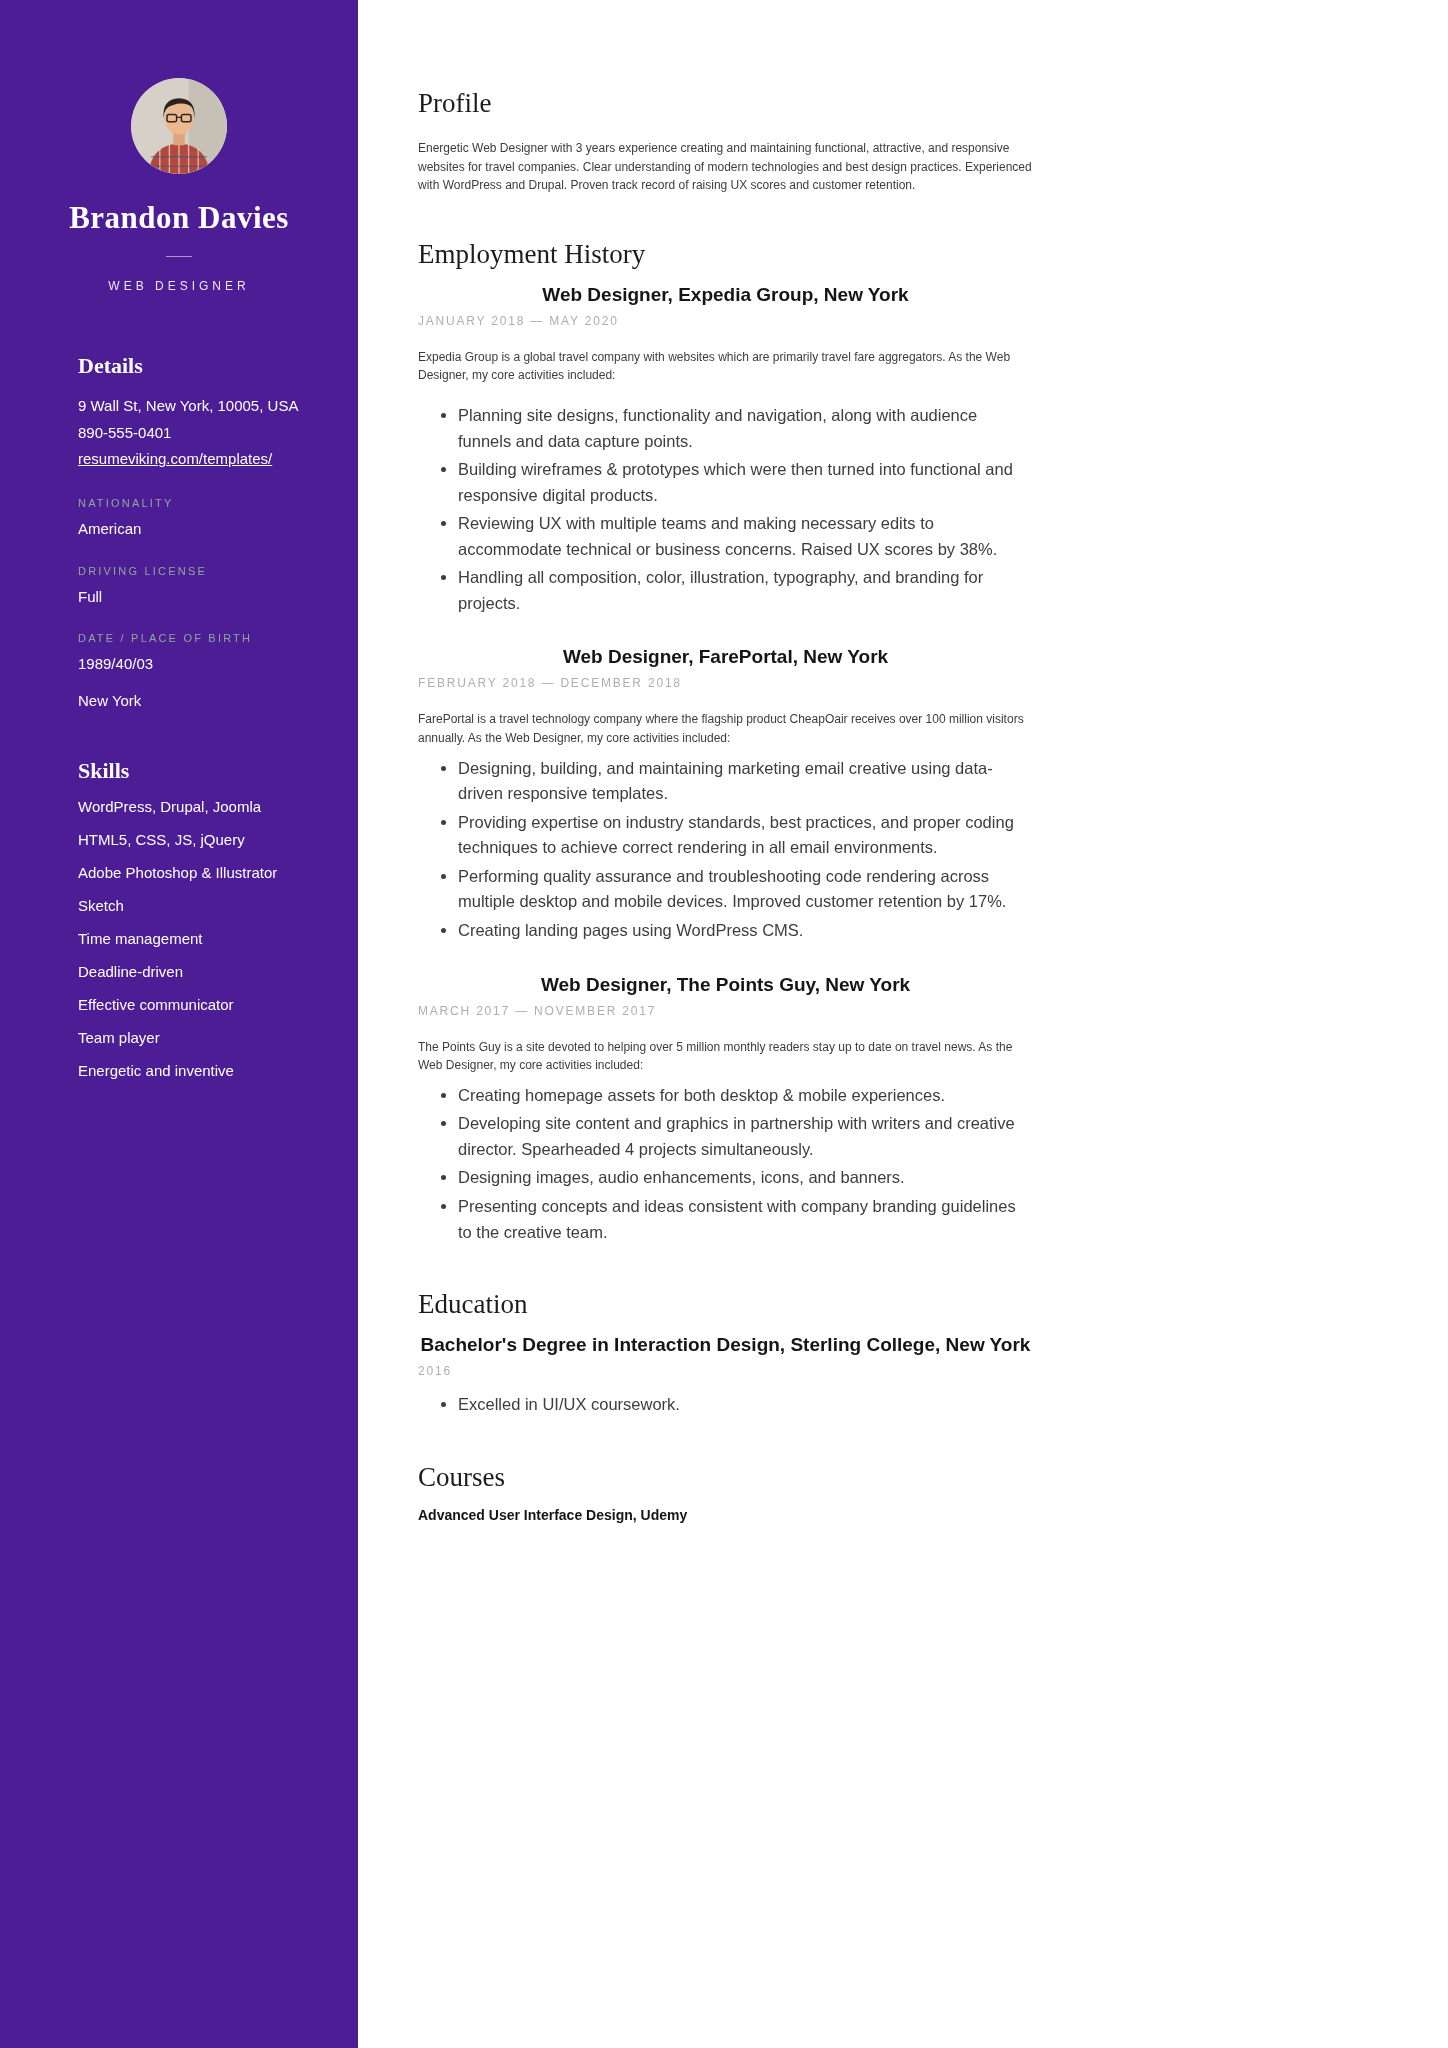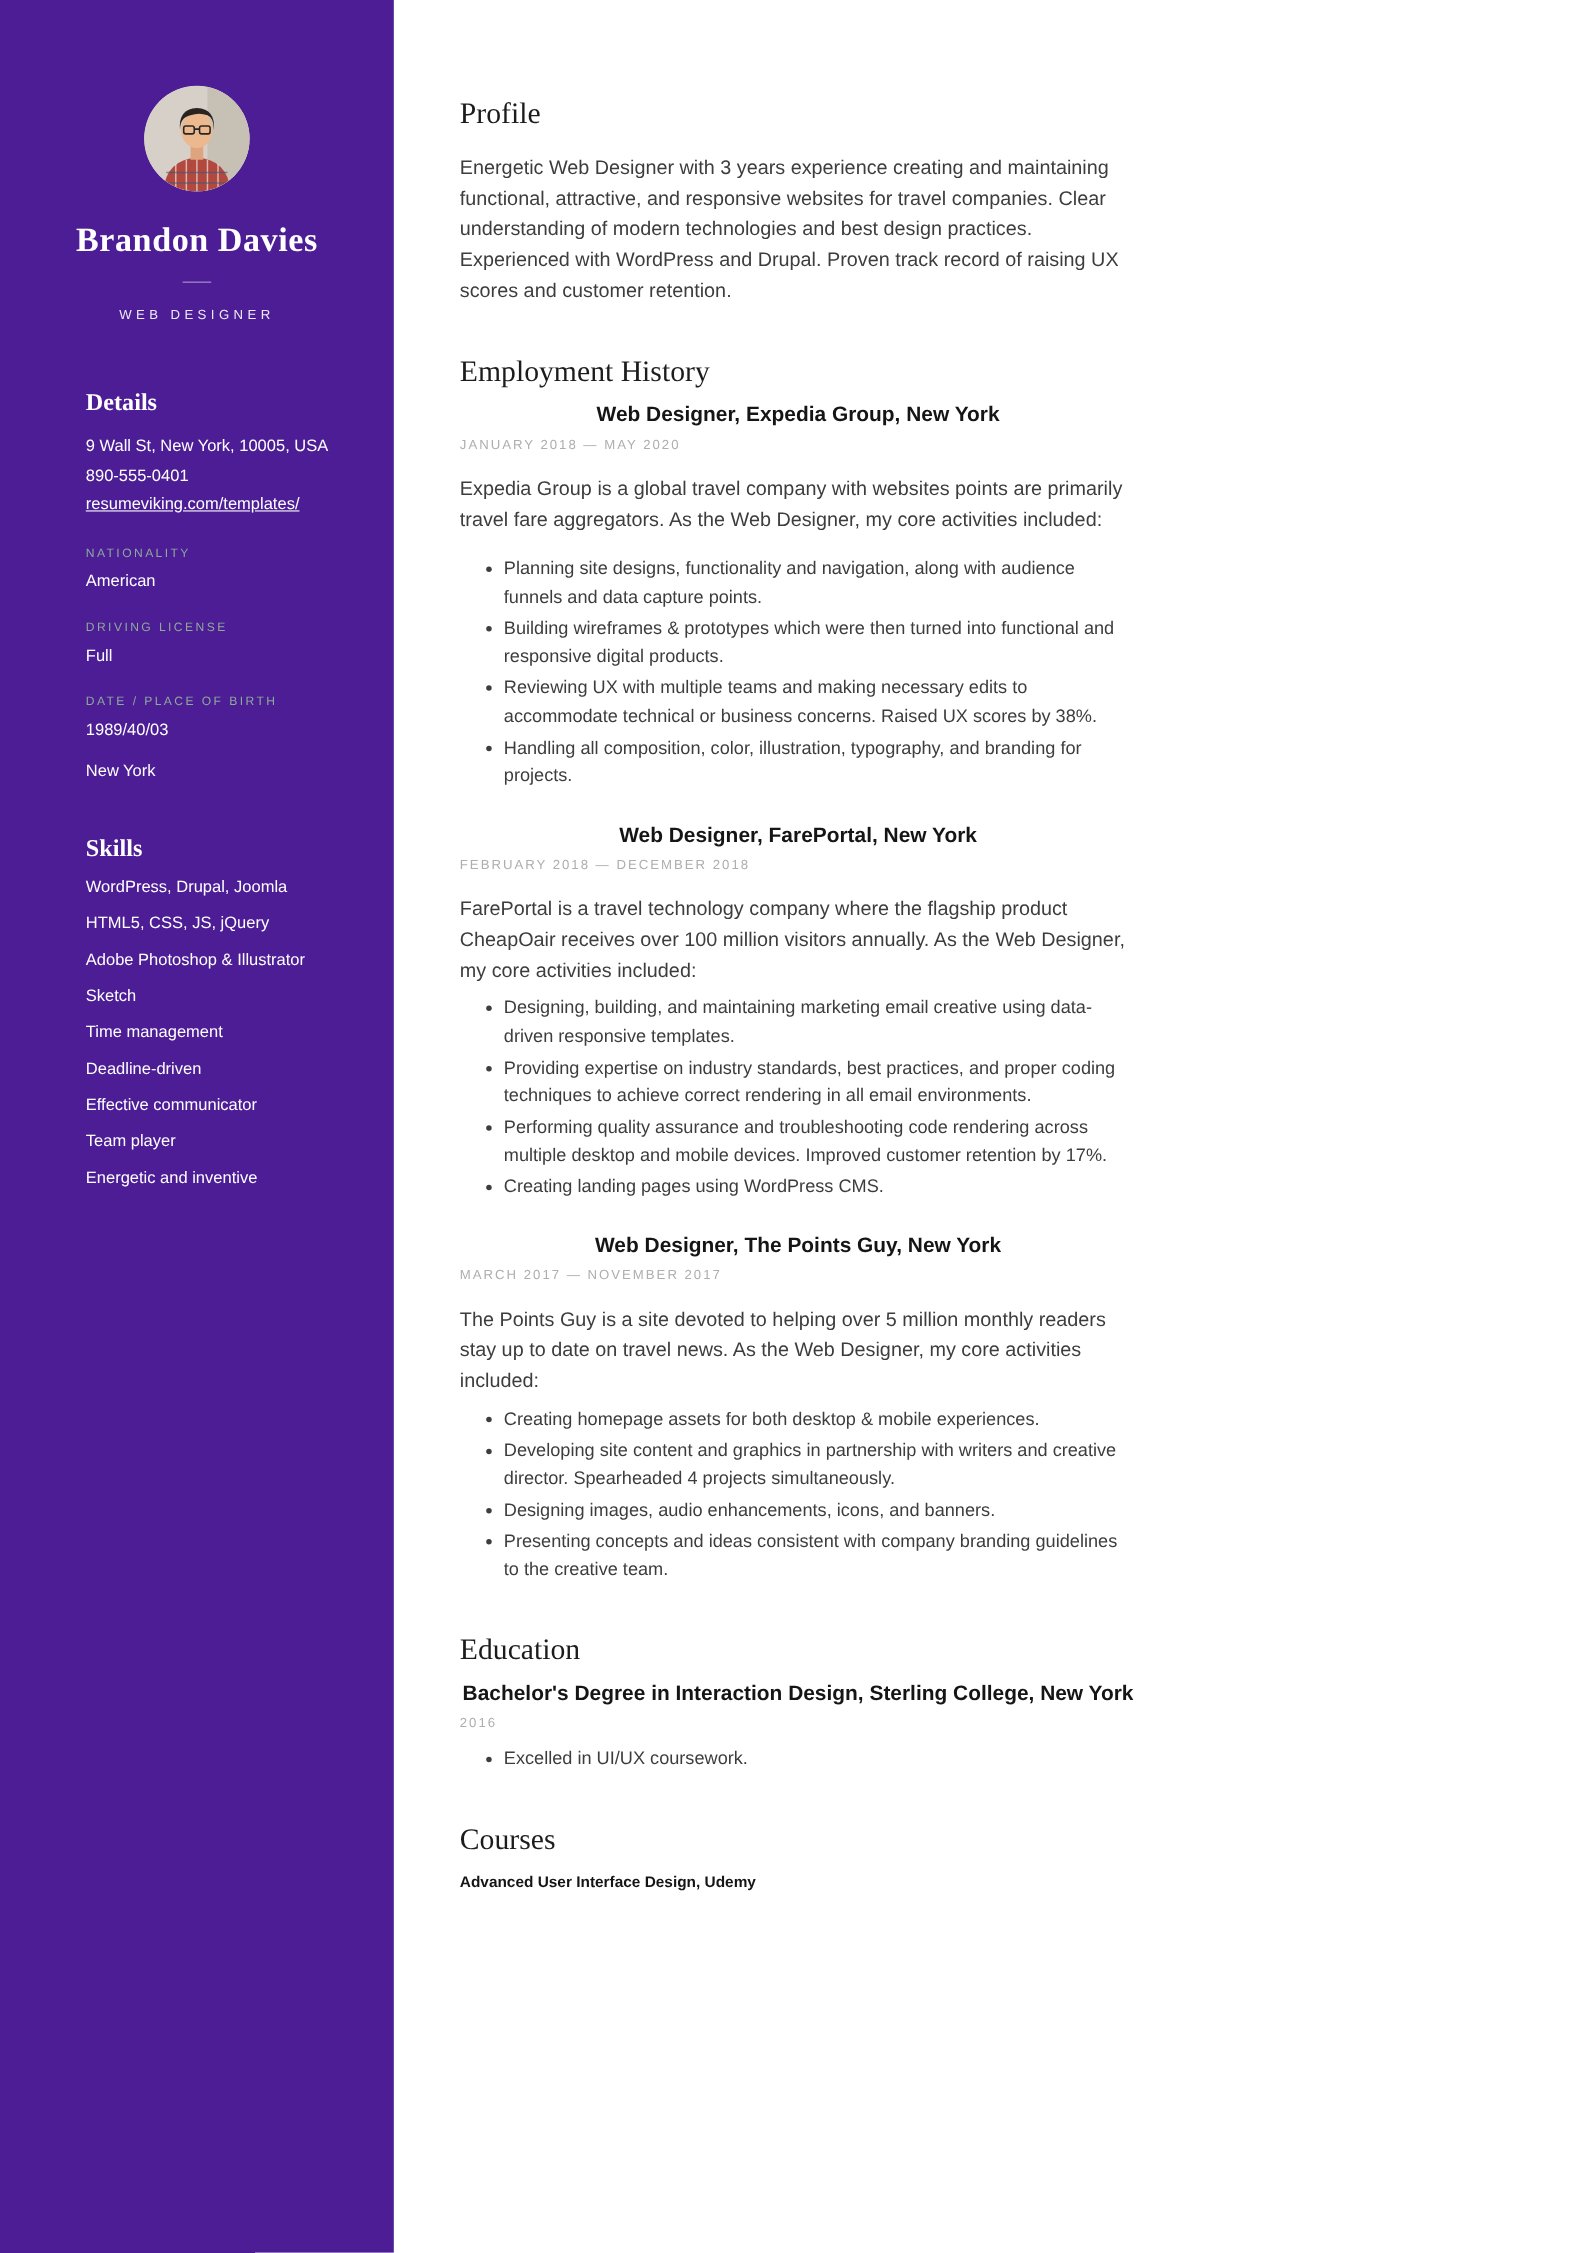--- a/index.html
+++ b/index.html
@@ -72,21 +72,21 @@
   
   .main { flex: 1; padding: 88px 0 0 60px; }
   .main-inner { width: 615px; }
   .main-heading {
     font-family: "Liberation Serif", serif;
     font-size: 27px;
     font-weight: 400;
     color: #1c1c1c;
     margin-bottom: 14px;
   }
-  .body-text { font-size: 18px; line-height: 1.55; color: #3d3d3d; margin-top: 20px; }
+  .body-text { font-size: 12px; line-height: 1.55; color: #3d3d3d; margin-top: 20px; }
   section.block { margin-bottom: 44px; }
   .job { margin-bottom: 30px; }
   .job-title {
     font-size: 19px;
     font-weight: 700;
     color: #151515;
     text-align: center;
   }
   .job-dates {
     margin: 8px 0 14px 0;
@@ -175,21 +175,21 @@
         <h2 class="main-heading">Profile</h2>
         <p class="body-text">Energetic Web Designer with 3 years experience creating and maintaining functional, attractive, and responsive websites for travel companies. Clear understanding of modern technologies and best design practices. Experienced with WordPress and Drupal. Proven track record of raising UX scores and customer retention.</p>
       </section>
 
       <section class="block">
         <h2 class="main-heading">Employment History</h2>
 
         <article class="job">
           <h3 class="job-title">Web Designer, Expedia Group, New York</h3>
           <div class="job-dates">JANUARY 2018 — MAY 2020</div>
-          <p class="body-text">Expedia Group is a global travel company with websites points are primarily travel fare aggregators. As the Web Designer, my core activities included:</p>
+          <p class="body-text">Expedia Group is a global travel company with websites which are primarily travel fare aggregators. As the Web Designer, my core activities included:</p>
           <ul class="bullets gap">
             <li>Planning site designs, functionality and navigation, along with audience funnels and data capture points.</li>
             <li>Building wireframes &amp; prototypes which were then turned into functional and responsive digital products.</li>
             <li>Reviewing UX with multiple teams and making necessary edits to accommodate technical or business concerns. Raised UX scores by 38%.</li>
             <li>Handling all composition, color, illustration, typography, and branding for projects.</li>
           </ul>
         </article>
 
         <article class="job">
           <h3 class="job-title">Web Designer, FarePortal, New York</h3>

